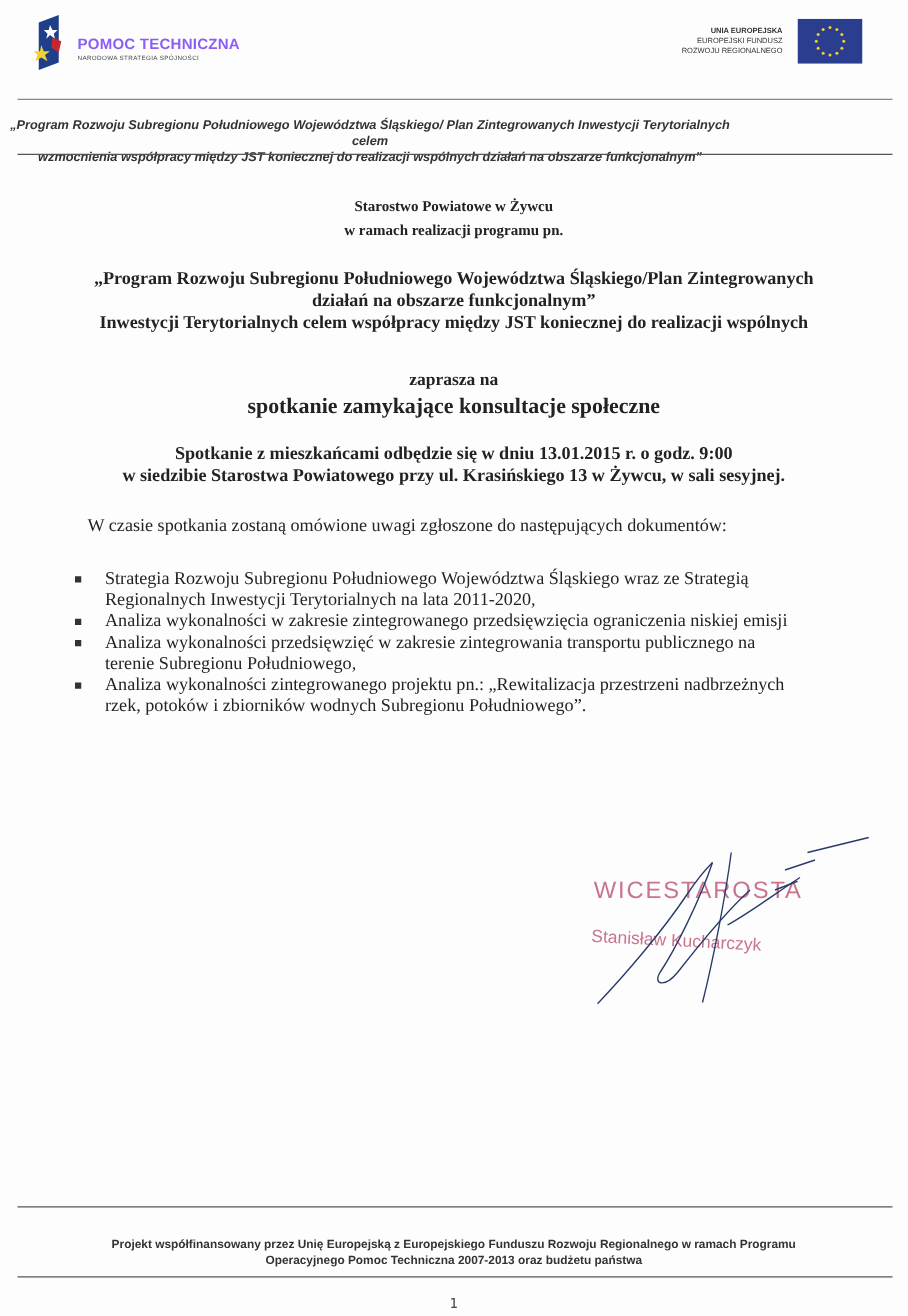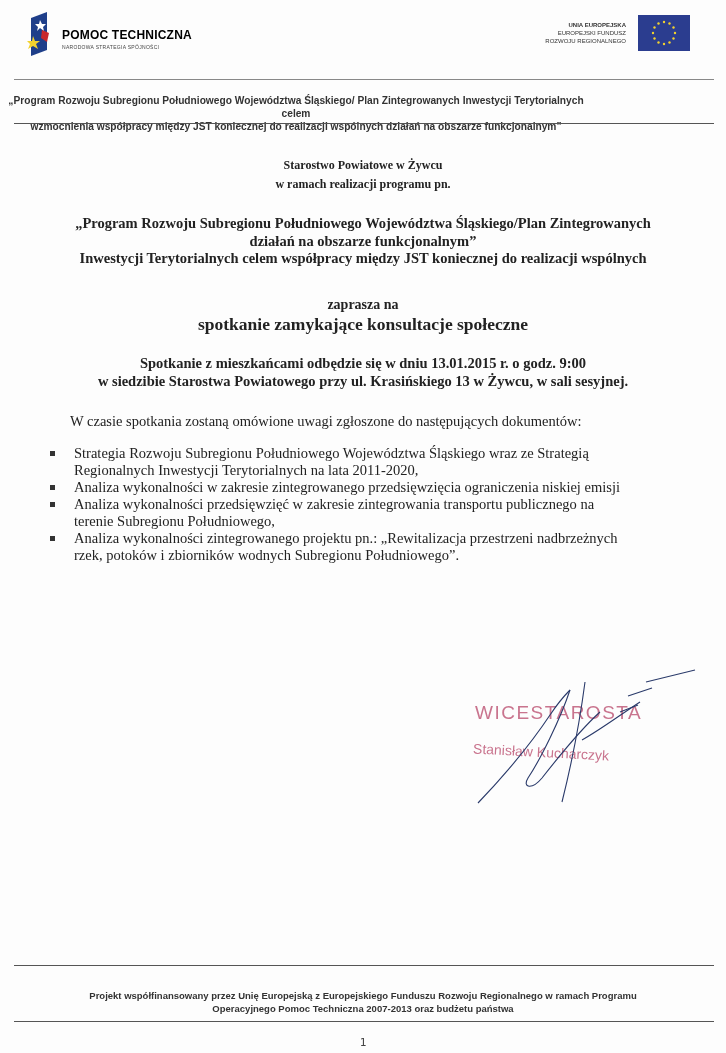--- a/index.html
+++ b/index.html
@@ -1,33 +1,33 @@
 <!DOCTYPE html>
 <html><head>
 <meta charset="utf-8">
 <style>
   html, body { margin:0; padding:0; }
   body { width:726px; height:1053px; background:#fdfdfd; position:relative; overflow:hidden; font-family:"Liberation Serif", serif; color:#222; }
   .abs { position:absolute; }
   .logo-pt { left:27px; top:12px; width:24px; height:44px; }
-  .pt-title { left:62px; top:28px; font-family:"Liberation Sans", sans-serif; font-size:12px; font-weight:bold; color:#000000; letter-spacing:0.2px; }
+  .pt-title { left:62px; top:28px; font-family:"Liberation Sans", sans-serif; font-size:12px; font-weight:bold; color:#8b5cf6; letter-spacing:0.2px; }
   .pt-sub { left:62px; top:44px; font-family:"Liberation Sans", sans-serif; font-size:5px; color:#444; letter-spacing:0.3px; }
   .eu-text { right:100px; top:21px; text-align:right; font-family:"Liberation Sans", sans-serif; font-size:6px; line-height:8px; color:#333; }
   .eu-text .b { font-weight:bold; }
   .eu-flag { left:638px; top:15px; width:52px; height:36px; }
   .hline { left:14px; height:1px; background:#555; }
-  .hdr-prog { left:0; width:592px; top:94px; text-align:center; font-family:"Liberation Sans", sans-serif; font-size:10.2px; font-weight:bold; line-height:13px; color:#333; }
+  .hdr-prog { left:0; width:592px; top:94px; text-align:center; font-family:"Liberation Sans", sans-serif; font-size:10.2px; font-weight:bold; line-height:13px; color:#333;font-style:italic; }
   .block { left:0; width:726px; text-align:center; font-weight:bold; }
   .t1 { top:156px; font-size:12px; line-height:19px; }
   .t2 { top:215px; font-size:14.5px; line-height:17.5px; }
   .t3 { top:297px; font-size:14px; }
   .t4 { top:314px; font-size:17.5px; }
   .t5 { top:355px; font-size:14.5px; line-height:17.5px; }
   .intro { left:70px; top:413px; font-size:14.5px; }
-  .list { left:50px; top:445px; width:660px; margin:0; padding:0; list-style:none; font-size:14.5px; line-height:17px; }
+  .list { left:50px; top:445px; width:660px; margin:10px; padding:0; list-style:none; font-size:14.5px; line-height:17px; }
   .list li { position:relative; padding-left:24px; }
   .list li .bul { position:absolute; left:0; top:6px; width:5px; height:5px; background:#333; }
   .stamp1 { left:475px; top:702px; font-family:"Liberation Sans", sans-serif; font-size:19px; color:#c9748e; letter-spacing:1.5px; }
   .stamp2 { left:473px; top:744px; font-family:"Liberation Sans", sans-serif; font-size:14px; color:#c9748e; transform:rotate(3deg); }
   .sig { left:470px; top:660px; width:230px; height:150px; }
   .footer { left:0; width:726px; top:989px; text-align:center; font-family:"Liberation Sans", sans-serif; font-size:9.5px; font-weight:bold; line-height:13px; color:#333; }
   .pagenum { left:0; width:726px; top:1036px; text-align:center; font-family:"DejaVu Sans Mono", monospace; font-size:11px; color:#444; }
 </style>
 </head>
 <body>

